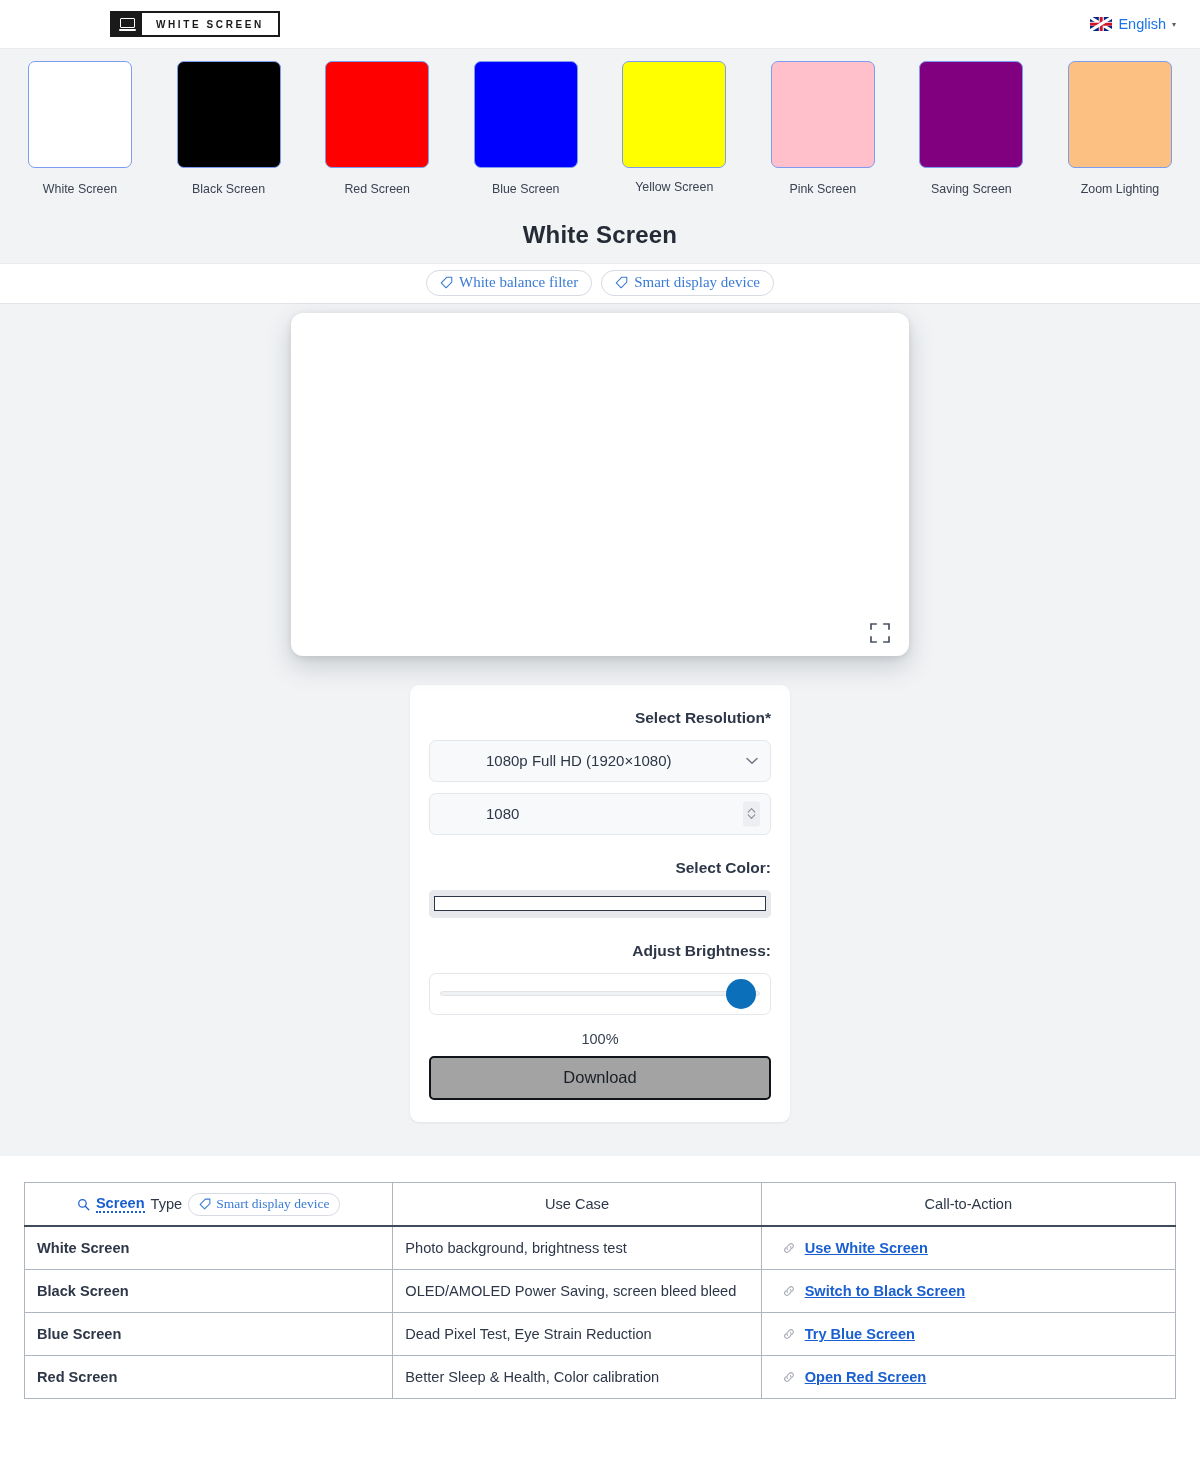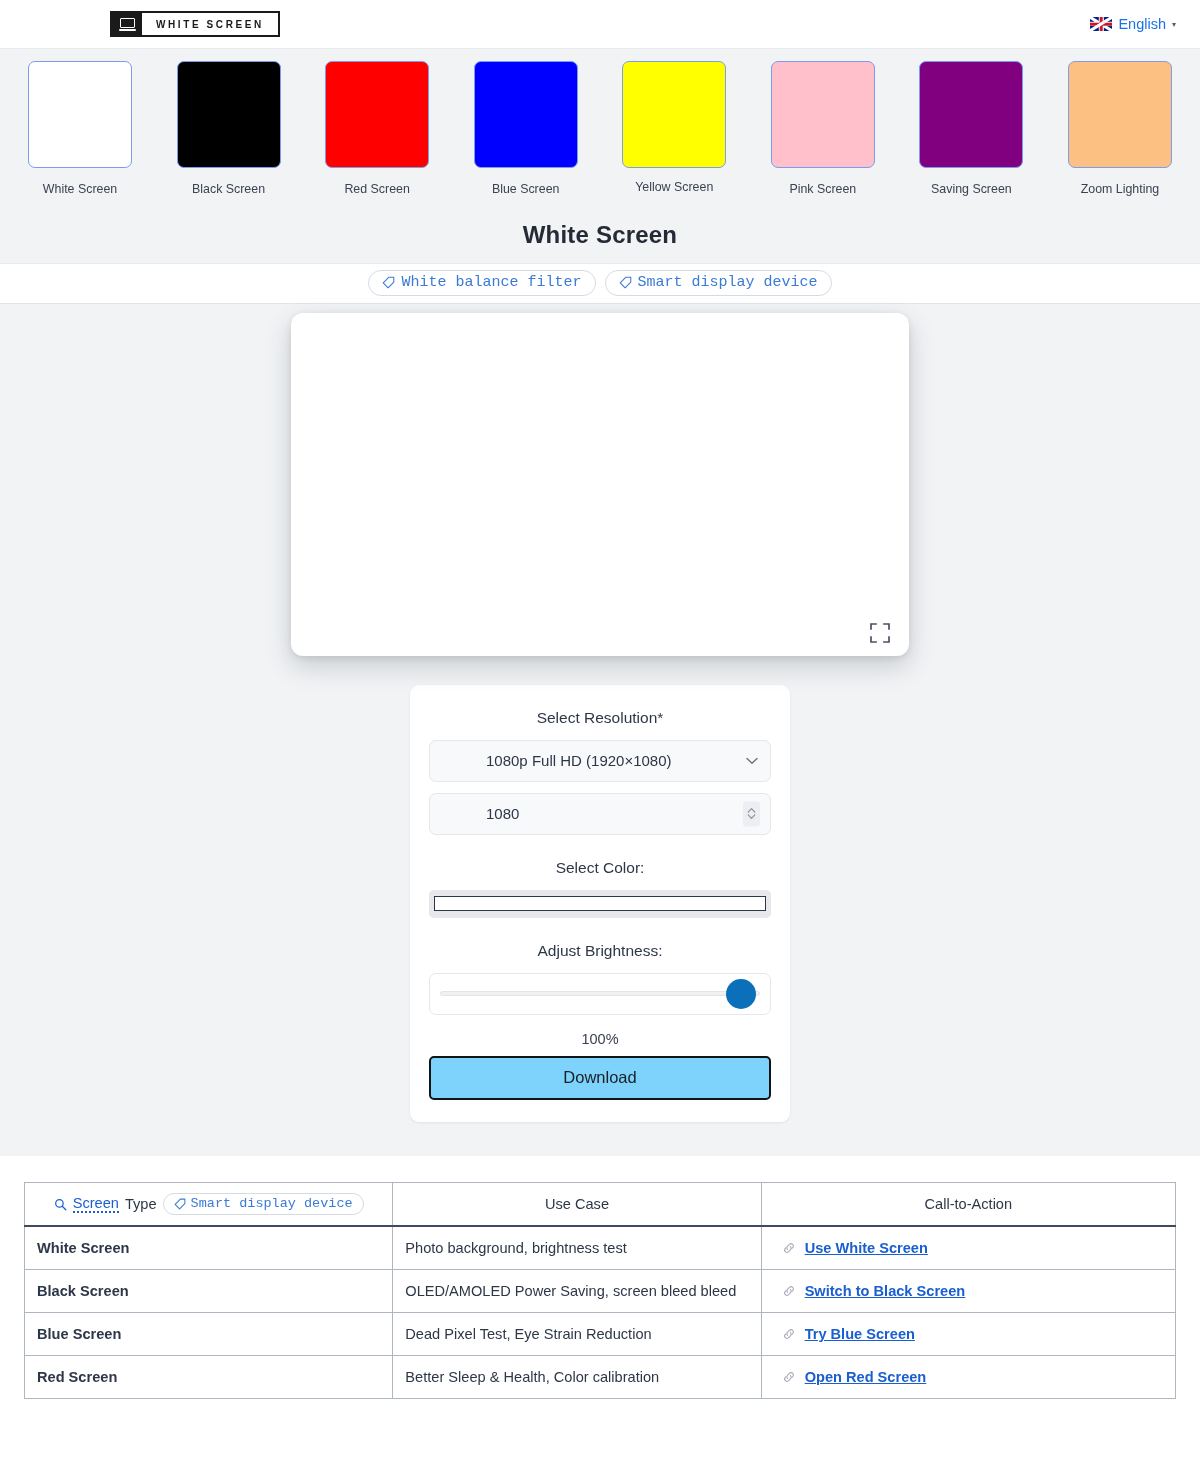--- a/index.html
+++ b/index.html
@@ -125,21 +125,21 @@
     justify-content: center;
     gap: 9px;
   }
   .tag-pill {
     display: inline-flex;
     align-items: center;
     gap: 6px;
     border: 1px solid #d6dbe1;
     border-radius: 999px;
     padding: 3px 13px 4px;
-    font-family: Liberation Mono, monospace;
+    font-family: Liberation Serif, serif;
     font-size: 15px;
     color: #3a7bd5;
     background: #fff;
     cursor: pointer;
     white-space: nowrap;
   }
   .tag-ico { flex: none; }
 
   
   .preview-area {
@@ -168,23 +168,23 @@
   .panel-wrap { background: #f1f3f5; padding: 29px 0 34px; }
   .panel {
     width: 380px;
     margin: 0 auto;
     background: #ffffff;
     border-radius: 9px;
     padding: 24px 19px 22px;
     box-shadow: 0 1px 3px rgba(0,0,0,.07);
   }
   .ctl-label {
-    text-align: center;
+    text-align: right;
     font-size: 15.5px;
-    font-weight: normal;
+    font-weight: bold;
     color: #2d3748;
     margin: 0 0 13px;
   }
   .ctl-label.mt { margin-top: 24px; }
   .field {
     width: 100%;
     height: 42px;
     background: #f8f9fa;
     border: 1px solid #e4e7eb;
     border-radius: 7px;
@@ -250,21 +250,21 @@
     text-align: center;
     font-size: 14.5px;
     color: #394150;
     margin: 16px 0 9px;
   }
   .download-btn {
     width: 100%;
     height: 44px;
     border: 2px solid #111418;
     border-radius: 5px;
-    background: #7dd3fc;
+    background: #a3a3a3;
     font-size: 16.5px;
     color: #1a1f26;
     font-family: "Liberation Sans", sans-serif;
     cursor: pointer;
     display: flex; align-items: center; justify-content: center;
   }
 
   
   .table-wrap { background: #ffffff; padding: 26px 24px 20px; }
   table {
@@ -286,21 +286,21 @@
     border-bottom: 2px solid #3f4a5c;
     height: 44px;
   }
   th.c1 { width: 32%; }
   th.c2 { width: 32%; margin-top: 42px; }
   th.c3 { width: 36%; }
   .hdr-inner { display: flex; align-items: center; justify-content: center; gap: 6px; flex-wrap: nowrap; }
   .search-ico { flex: none; }
   .kw-link {
     color: #1a5fd0;
-    font-weight: normal;
+    font-weight: bold;
     border-bottom: 2px dotted #1a5fd0;
     cursor: pointer;
   }
   .hdr-type { color: #2d3748; }
   .tag-pill.sm { font-size: 13.5px; padding: 2px 10px 3px; gap: 5px; }
   td.name { font-weight: bold; }
   td.cta { }
   .cta-inner { display: flex; align-items: center; gap: 9px; padding-left: 8px; }
   .cta-link {
     color: #1a5fd0;

